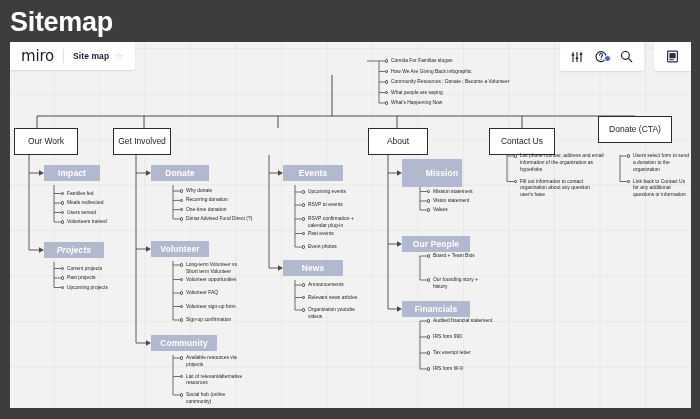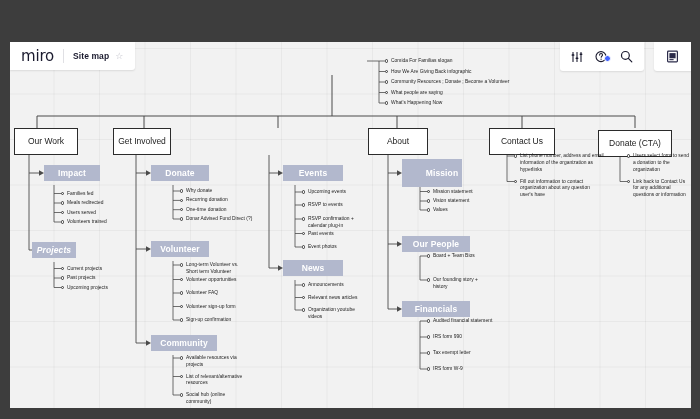--- a/index.html
+++ b/index.html
@@ -151,20 +151,21 @@
     border: 0.7px solid #3a3a3a;
     border-radius: 50%;
     background: #f2f2f2;
   }
 </style>
 </head>
 <body>
 
 <div id="page">
 
+  <div class="page-title">Sitemap</div>
 
   <div class="canvas">
     <div class="grid"></div>
 
     <div class="miro-bar">
       <span class="miro-logo">miro</span>
       <span class="bar-sep"></span>
       <span class="board-name">Site map</span>
       <span class="star-icon">☆</span>
     </div>
@@ -375,37 +376,37 @@
     </div>
     <div class="node" style="left:103px; top:86px; width:58px; height:27px;justify-content:center;">
       <span>Get Involved</span>
     </div>
     <div class="node" style="left:358px; top:86px; width:60px; height:27px;">
       <span>About</span>
     </div>
     <div class="node" style="left:479px; top:86px; width:66px; height:27px;">
       <span>Contact Us</span>
     </div>
-    <div class="node" style="left:588px; top:88px; width:74px; height:27px;text-align:right;">
+    <div class="node" style="left:588px; top:74px; width:74px; height:27px;text-align:right;">
       <span>Donate (CTA)</span>
     </div>
 
     <div class="sub" style="left:34px; top:123px; width:56px; height:16px;">
       <span>Impact</span>
     </div>
     <span class="bullet" style="left:51px; top:149.8px;"></span>
     <div class="leaf" style="left:57px; top:148.5px; width:80px;">Families fed</div>
     <span class="bullet" style="left:51px; top:159.3px;"></span>
     <div class="leaf" style="left:57px; top:158px; width:80px;">Meals redirected</div>
     <span class="bullet" style="left:51px; top:168.8px;"></span>
     <div class="leaf" style="left:57px; top:167.5px; width:80px;">Users served</div>
     <span class="bullet" style="left:51px; top:178.3px;"></span>
     <div class="leaf" style="left:57px; top:177px; width:80px;">Volunteers trained</div>
 
-    <div class="sub" style="left:22px; top:200px; width:44px; height:16px;font-style:italic;">
+    <div class="sub" style="left:34px; top:200px; width:60px; height:16px;font-style:italic;">
       <span>Projects</span>
     </div>
     <span class="bullet" style="left:51px; top:224.8px;"></span>
     <div class="leaf" style="left:57px; top:223.5px; width:80px;">Current projects</div>
     <span class="bullet" style="left:51px; top:234.3px;"></span>
     <div class="leaf" style="left:57px; top:233px; width:80px;">Past projects</div>
     <span class="bullet" style="left:51px; top:243.8px;"></span>
     <div class="leaf" style="left:57px; top:242.5px; width:80px;">Upcoming projects</div>
 
     <div class="sub" style="left:141px; top:123px; width:58px; height:16px;">

